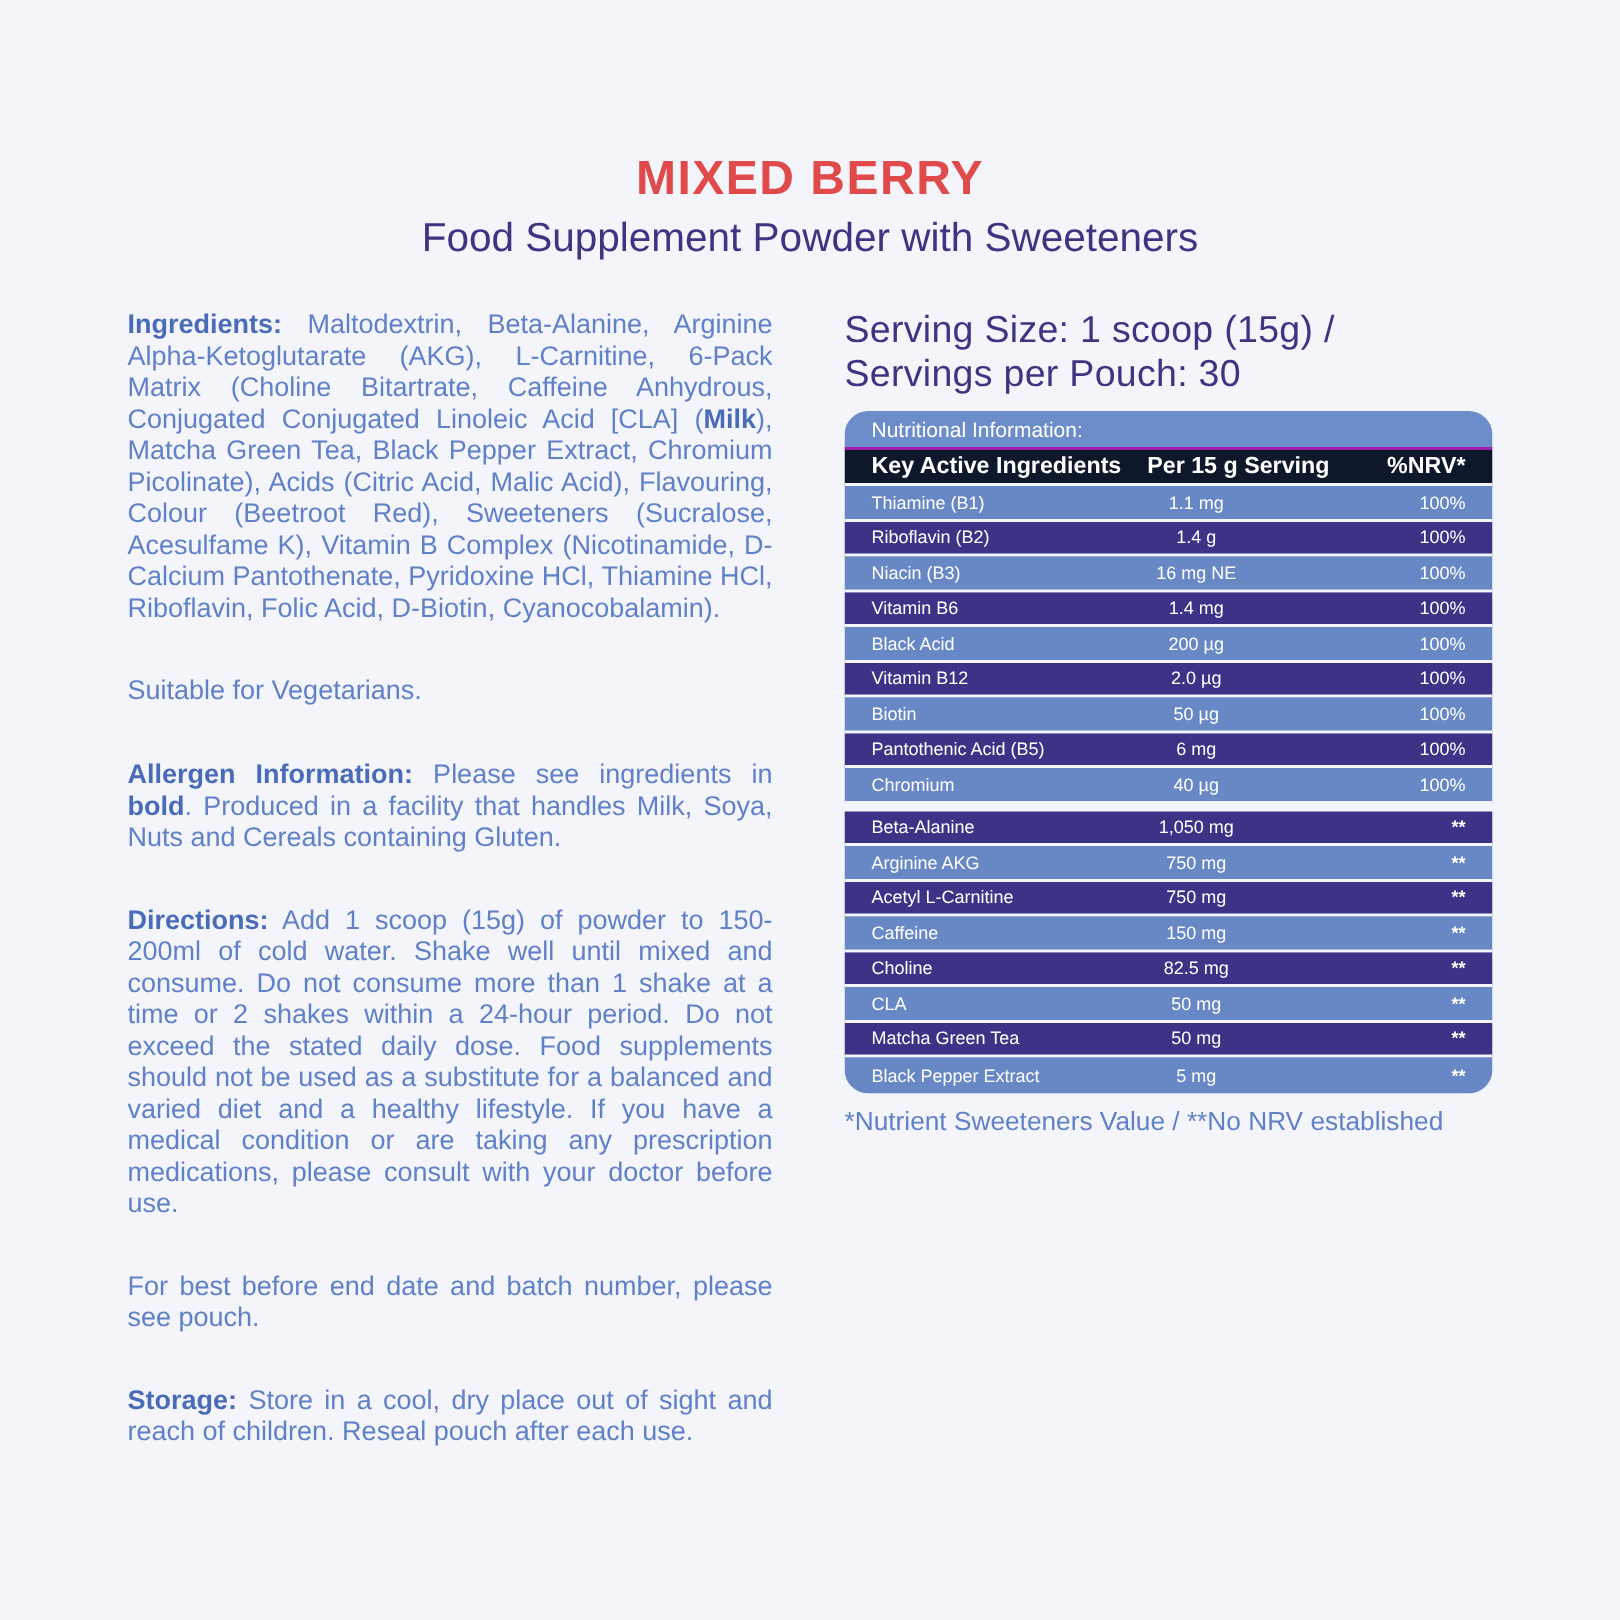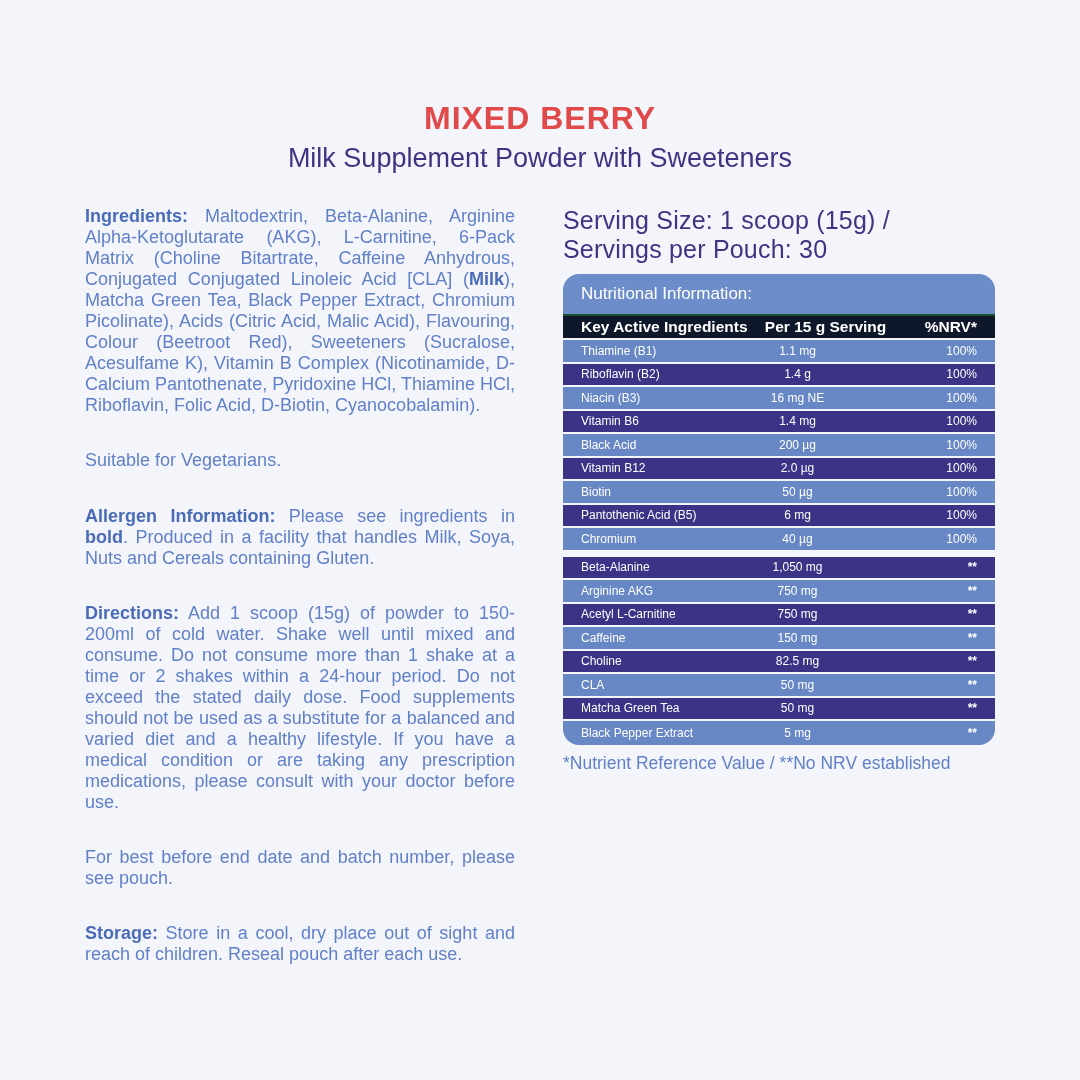--- a/index.html
+++ b/index.html
@@ -55,24 +55,24 @@
     letter-spacing: 0.2px;
   }
 
   .ntable {
     border-radius: 16px;
     overflow: hidden;
     width: 100%;
   }
   .t-title {
     background: #6C8DC9; color: #FFFFFF;
-    font-size: 17px;
-    padding: 4px 18px; height: 42px;
+    font-size: 14px;
+    padding: 4px 18px; height: 26px;
     display: flex; align-items: center;
-    border-bottom: 2px solid #14532d;
+    border-bottom: 2px solid #a21caf;
   }
   .t-head {
     background: #0f172a; color: #FFFFFF;
     display: flex; align-items: center;
     height: 24px;
     border-bottom: 2px solid #F4F5FA;
     font-weight: 700; font-size: 15.5px;
   }
   .t-head .c-name { font-weight: 700; }
 
@@ -102,21 +102,21 @@
     color: #6080C8;
   }
 </style>
 </head>
 <body>
 
 <div class="canvas">
 
   <div class="hdr">
     <div class="flavor">MIXED BERRY</div>
-    <div class="subtitle">Milk Supplement Powder with Sweeteners</div>
+    <div class="subtitle">Food Supplement Powder with Sweeteners</div>
   </div>
 
   <div class="content">
 
     <div class="left-col">
       <p class="tight"><b>Ingredients:</b><span> Maltodextrin, Beta-Alanine, Arginine Alpha-Ketoglutarate (AKG), L-Carnitine, 6-Pack Matrix (Choline Bitartrate, Caffeine Anhydrous, Conjugated Conjugated Linoleic Acid [CLA] (</span><b>Milk</b><span>), Matcha Green Tea, Black Pepper Extract, Chromium Picolinate), Acids (Citric Acid, Malic Acid), Flavouring, Colour (Beetroot Red), Sweeteners (Sucralose, Acesulfame K), Vitamin B Complex (Nicotinamide, D-Calcium Pantothenate, Pyridoxine HCl, Thiamine HCl, Riboflavin, Folic Acid, D-Biotin, Cyanocobalamin).</span></p>
       <p class="suitable">Suitable for Vegetarians.</p>
 
       <p><b>Allergen Information:</b><span> Please see ingredients in </span><b>bold</b><span>. Produced in a facility that handles Milk, Soya, Nuts and Cereals containing Gluten.</span></p>
 
@@ -243,17 +243,17 @@
             </div>
 
             <div class="t-row">
               <div class="c-name">Black Pepper Extract</div>
               <div class="c-amount">5 mg</div>
               <div class="c-nrv">**</div>
             </div>
           </div>
       </div>
 
-      <div class="footnote">*Nutrient Reference Value / **No NRV established</div>
+      <div class="footnote">*Nutrient Sweeteners Value / **No NRV established</div>
     </div>
 
   </div>
 </div>
 
 </body></html>

